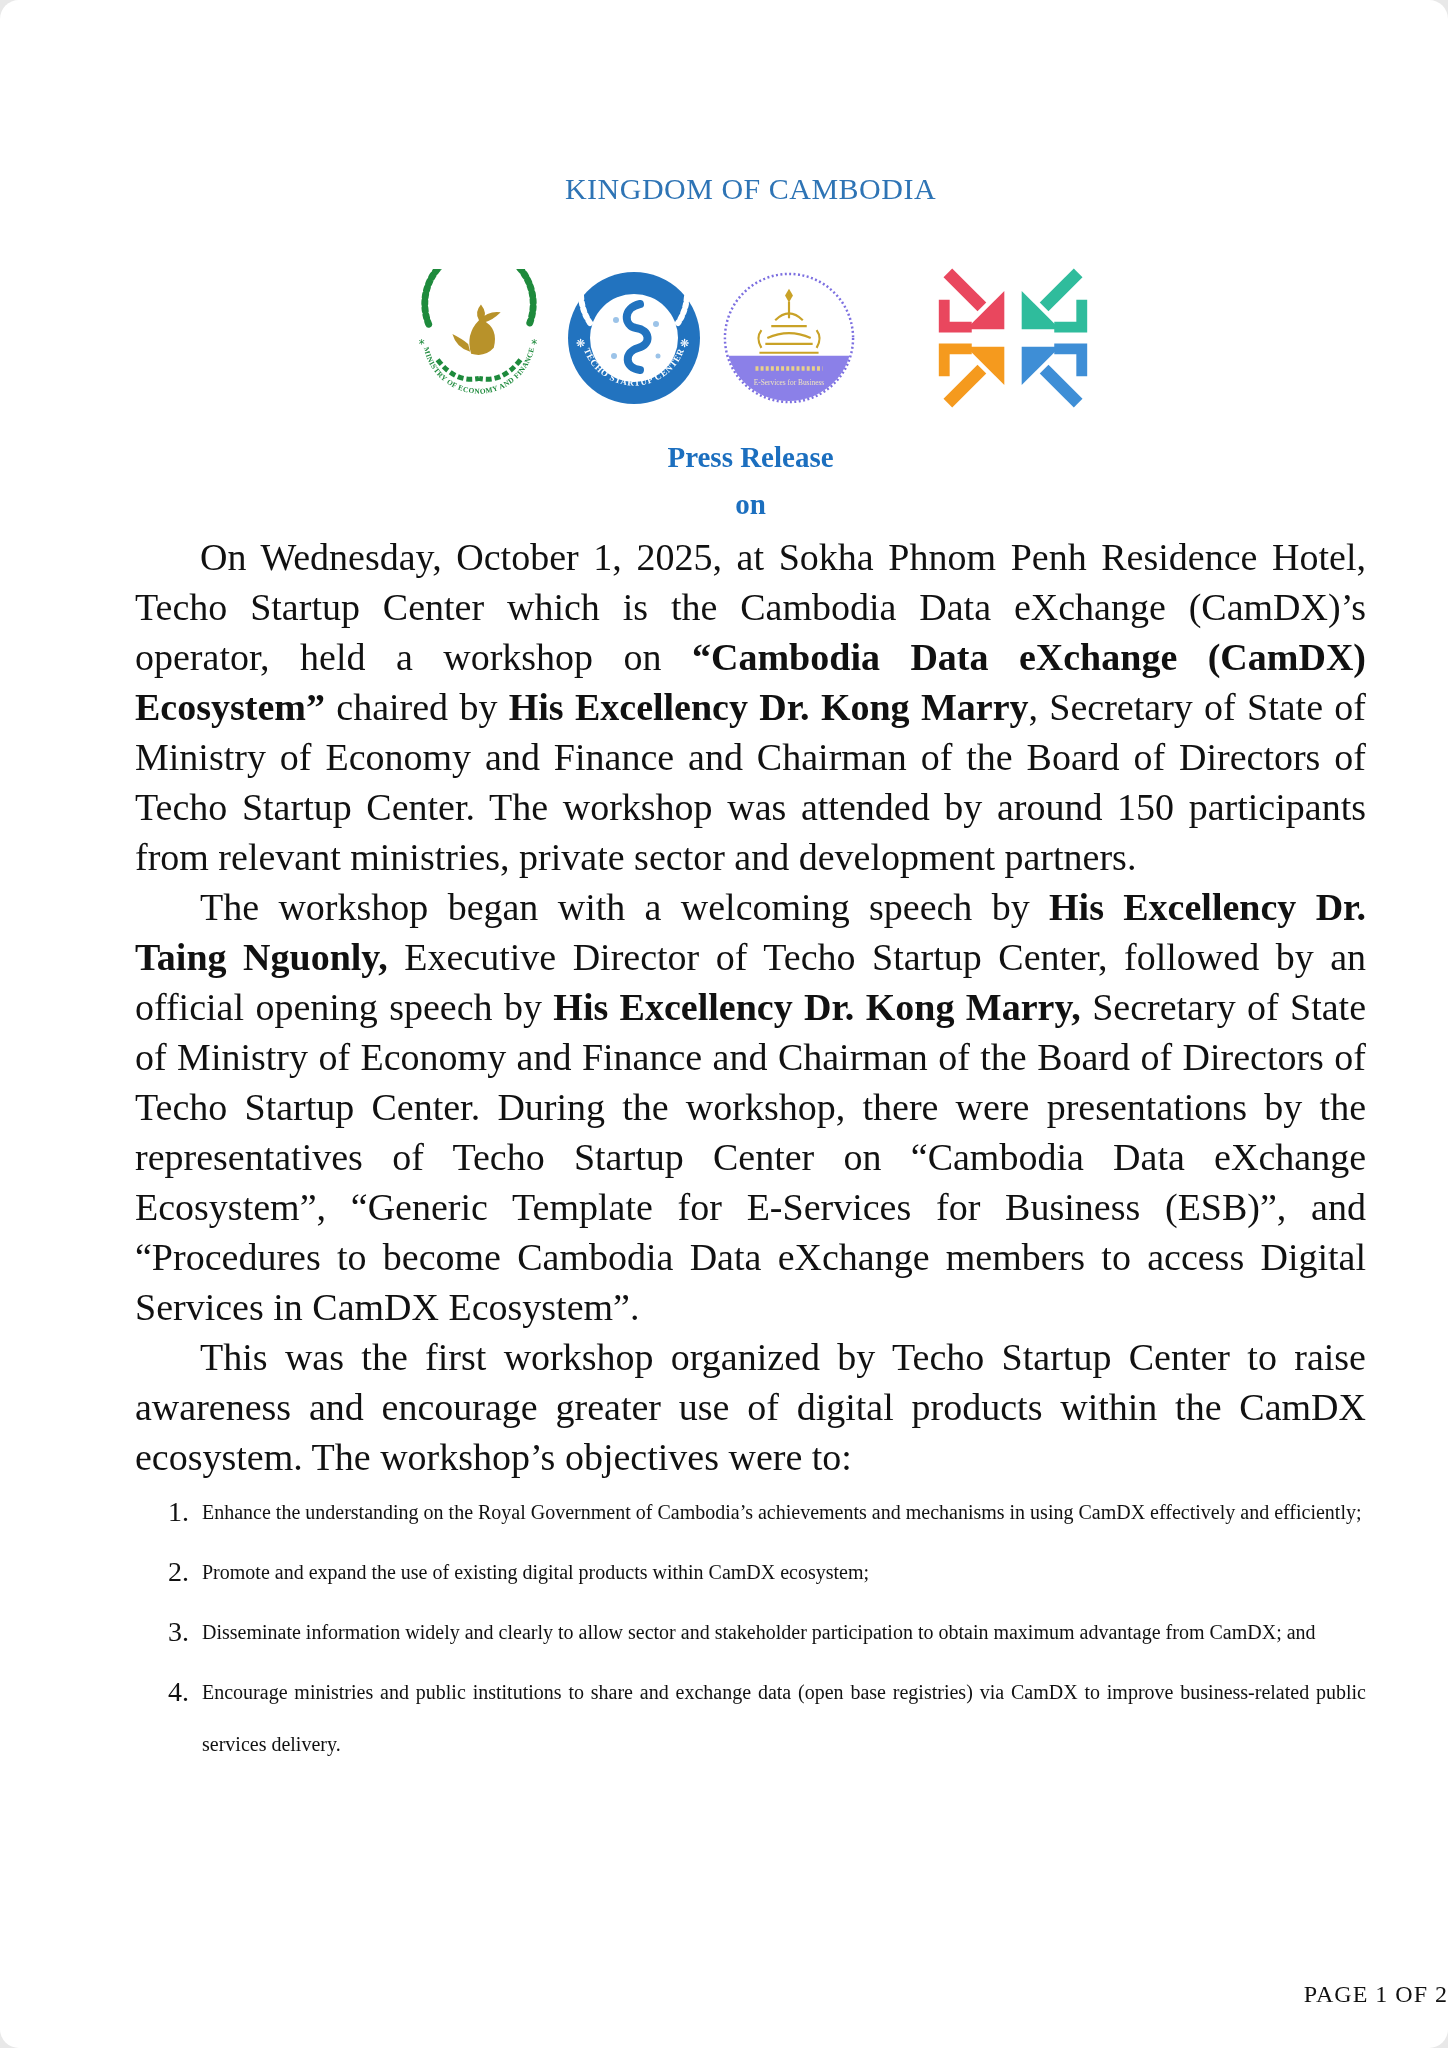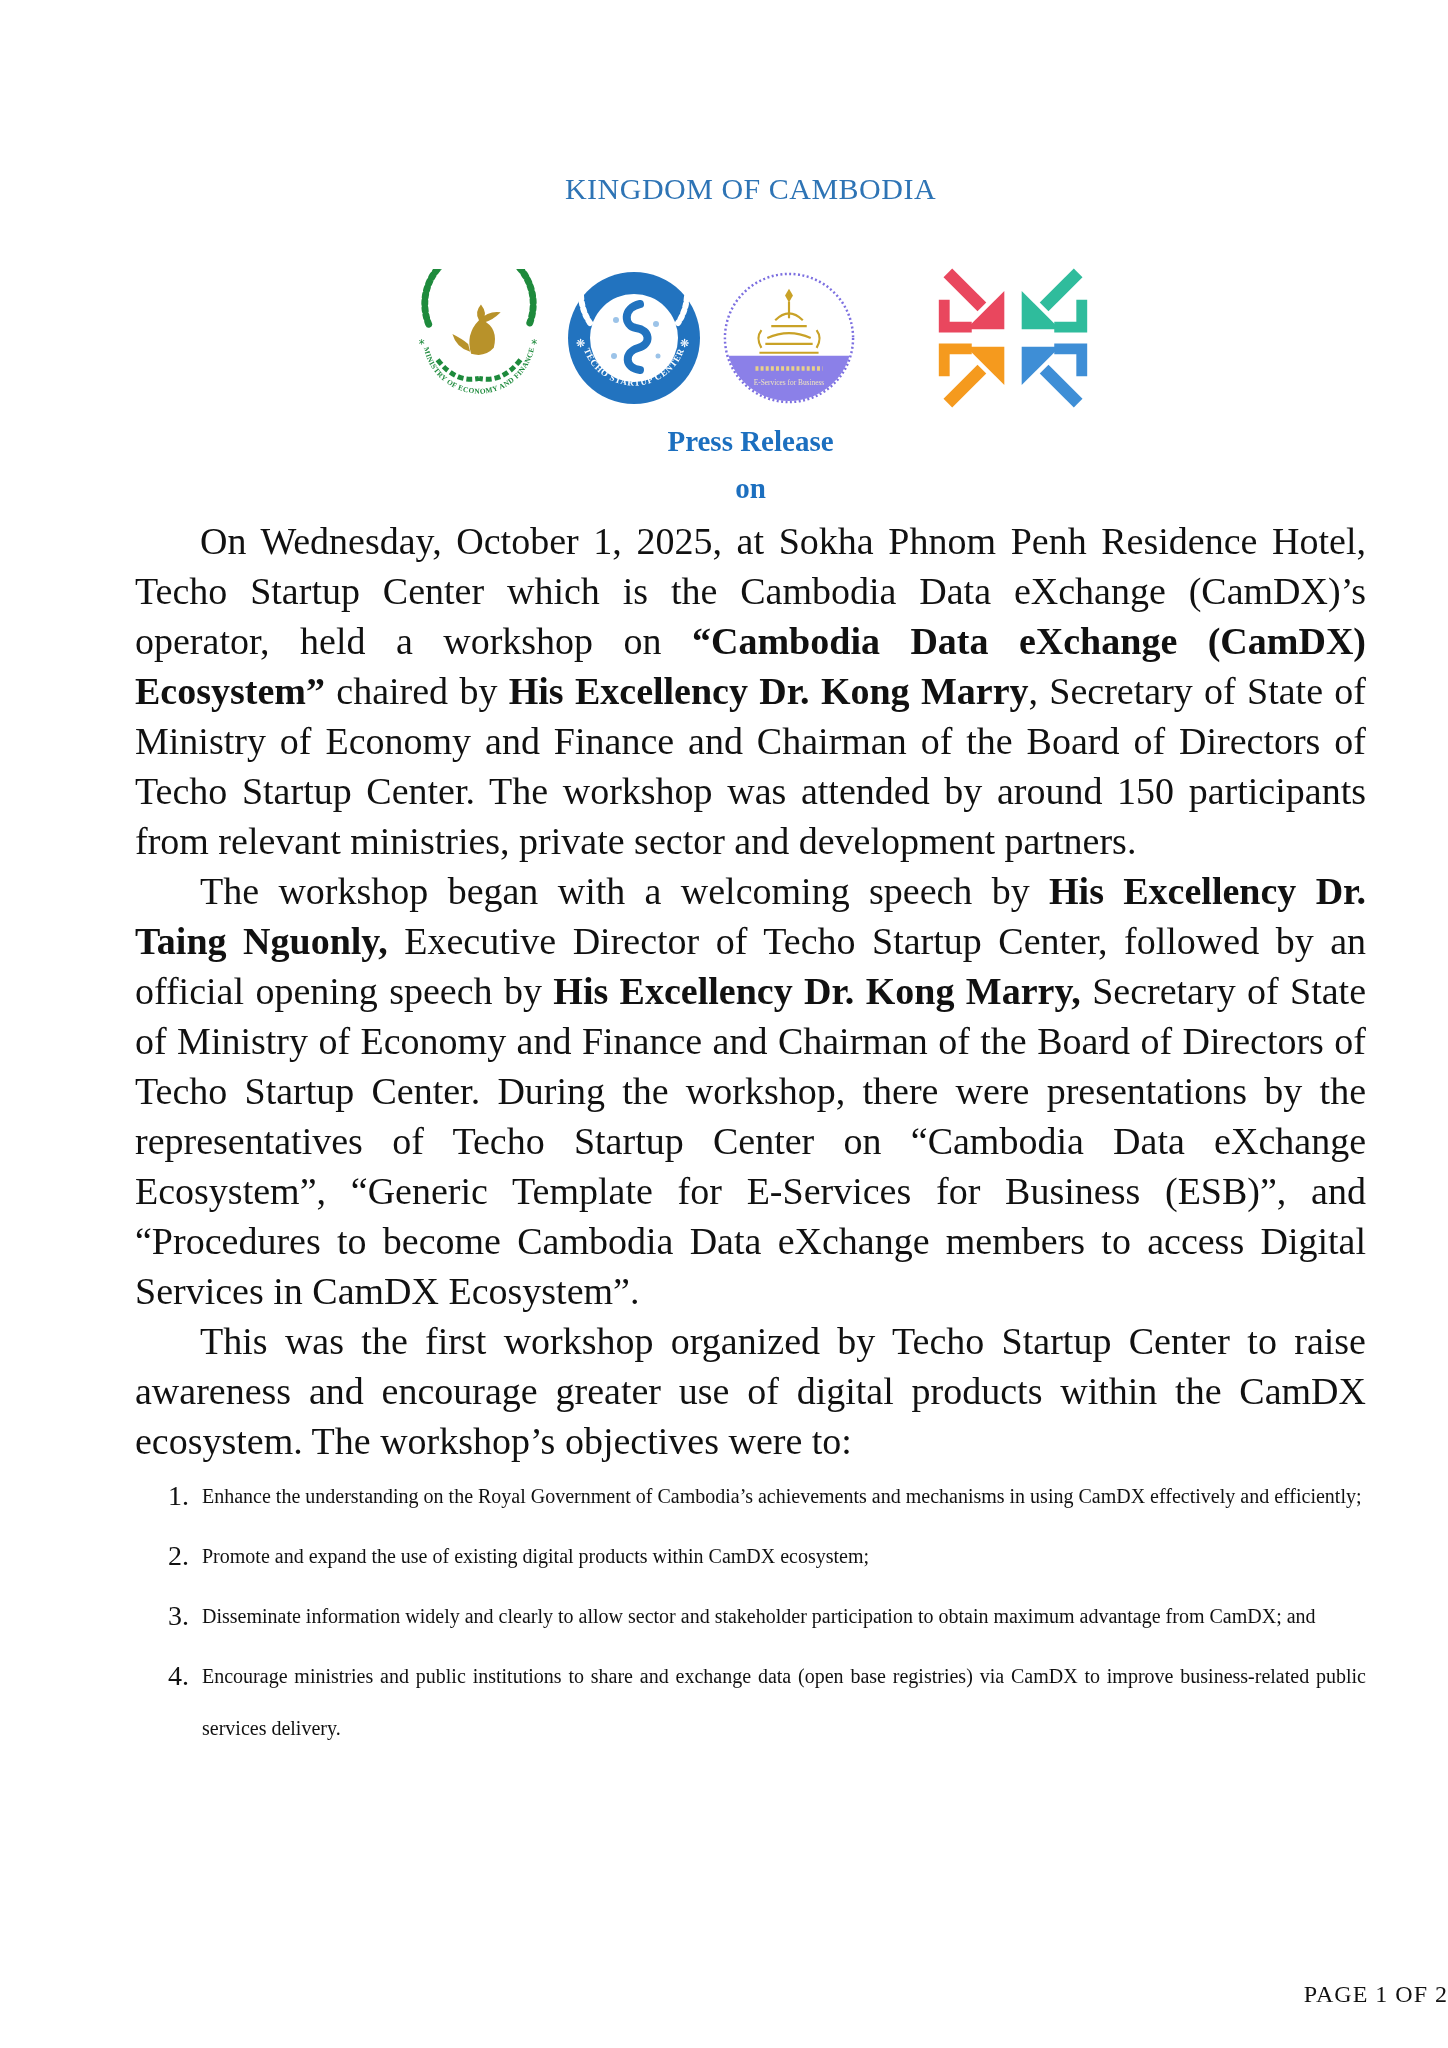--- a/index.html
+++ b/index.html
@@ -6,20 +6,21 @@
   .page{
     position:relative;
     width:1448px;height:2048px;
     margin:0 auto;
     background:#ffffff;
     font-family:"Liberation Serif","DejaVu Serif",serif;
     color:#111111;
     overflow:hidden;
     box-sizing:border-box;
     padding:170px 82px 0 135px;
+    border-radius:19px;
   }
   .kingdom-title{
     text-align:center;
     color:#2E74B5;
     font-size:30px;
     line-height:38px;
     letter-spacing:0.5px;
   }
   .motto{
     text-align:center;
@@ -37,20 +38,21 @@
   }
   .logo{flex:none;}
   .camdx-logo{margin-left:60px;}
   .dateline{
     margin-top:88px;
     text-align:right;
     font-size:28px;
     line-height:38px;
   }
   .title-block{
+    margin-top:16px;
     text-align:center;
     color:#1C6FBF;
     font-weight:bold;
   }
   .title-line{font-size:29px;line-height:47px;}
   .title-line.l3{font-size:30px;line-height:56px;}
   .body-copy{margin-top:4px;}
   .body-para{
     margin:0;
     font-size:38px;

